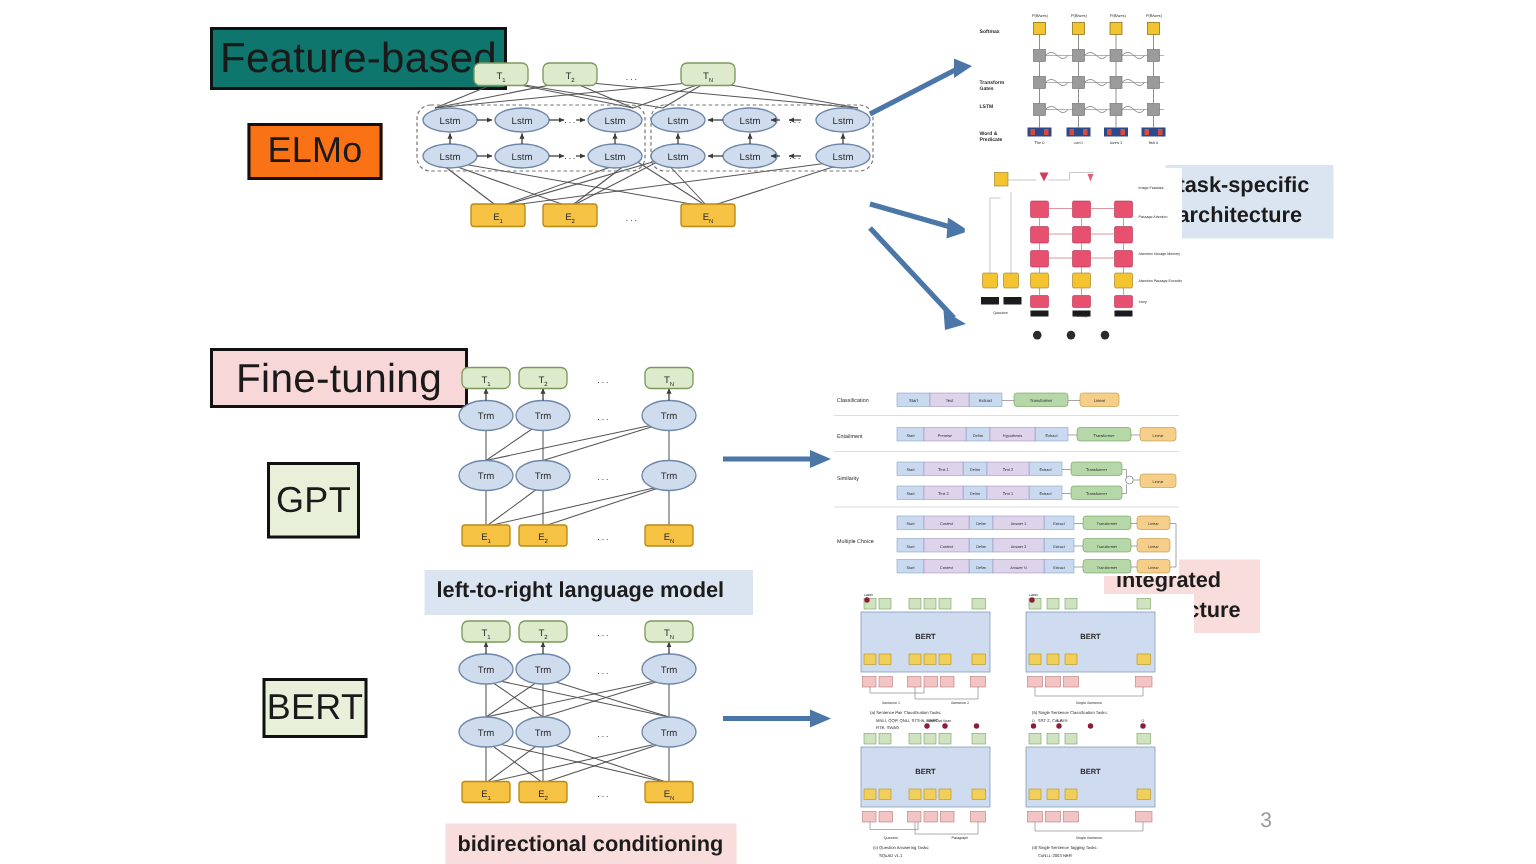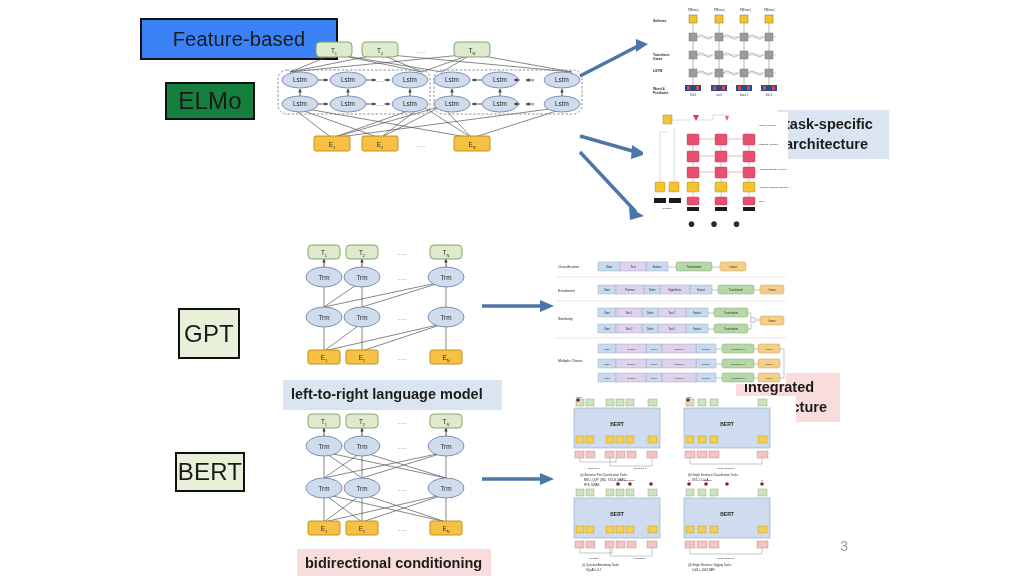--- a/index.html
+++ b/index.html
@@ -16,23 +16,23 @@
   
   .label-box {
     position: absolute;
     border: 2px solid #111;
     display: flex; align-items: center; justify-content: center;
     font-weight: 400;
     letter-spacing: .2px;
     white-space: nowrap;
   }
   .label-feature { left: 140px; top: 18px; width: 198px; height: 42px;
-    background: #3b82f6; font-size: 20px; }
+    background: #0f766e; font-size: 28px; }
   .label-elmo { left: 165px; top: 82px; width: 90px; height: 38px;
-    background: #15803d; font-size: 24px; }
+    background: #f97316; font-size: 24px; }
   .label-finetune { left: 140px; top: 232px; width: 172px; height: 40px;
     background: #f8d7d9; font-size: 27px; }
   .label-gpt { left: 178px; top: 308px; width: 62px; height: 51px;
     background: #e9f0da; font-size: 24px; }
   .label-bert { left: 175px; top: 452px; width: 70px; height: 40px;
     background: #e9f0da; font-size: 24px; }
 
   
   .caption {
     position: absolute;
@@ -89,20 +89,21 @@
 </style>
 </head>
 <body>
 
 <div class="slide">
 
   <div class="label-box label-feature">Feature-based</div>
 
   <div class="label-box label-elmo">ELMo</div>
 
+  <div class="label-box label-finetune">Fine-tuning</div>
 
   <div class="label-box label-gpt">GPT</div>
 
   <div class="label-box label-bert">BERT</div>
 
 
   <div class="caption cap-blue cap-task">task-specific
 architecture</div>
 
   <div class="caption cap-blue cap-l2r">left-to-right language model</div>

